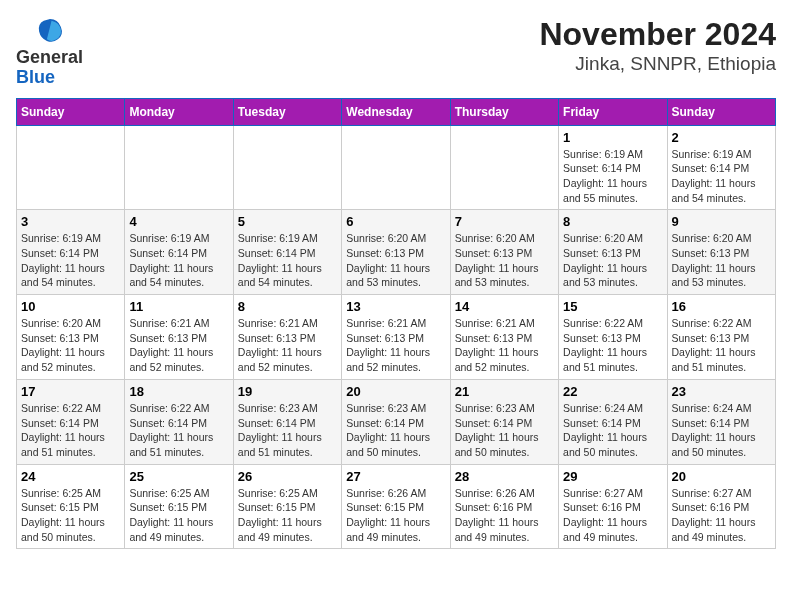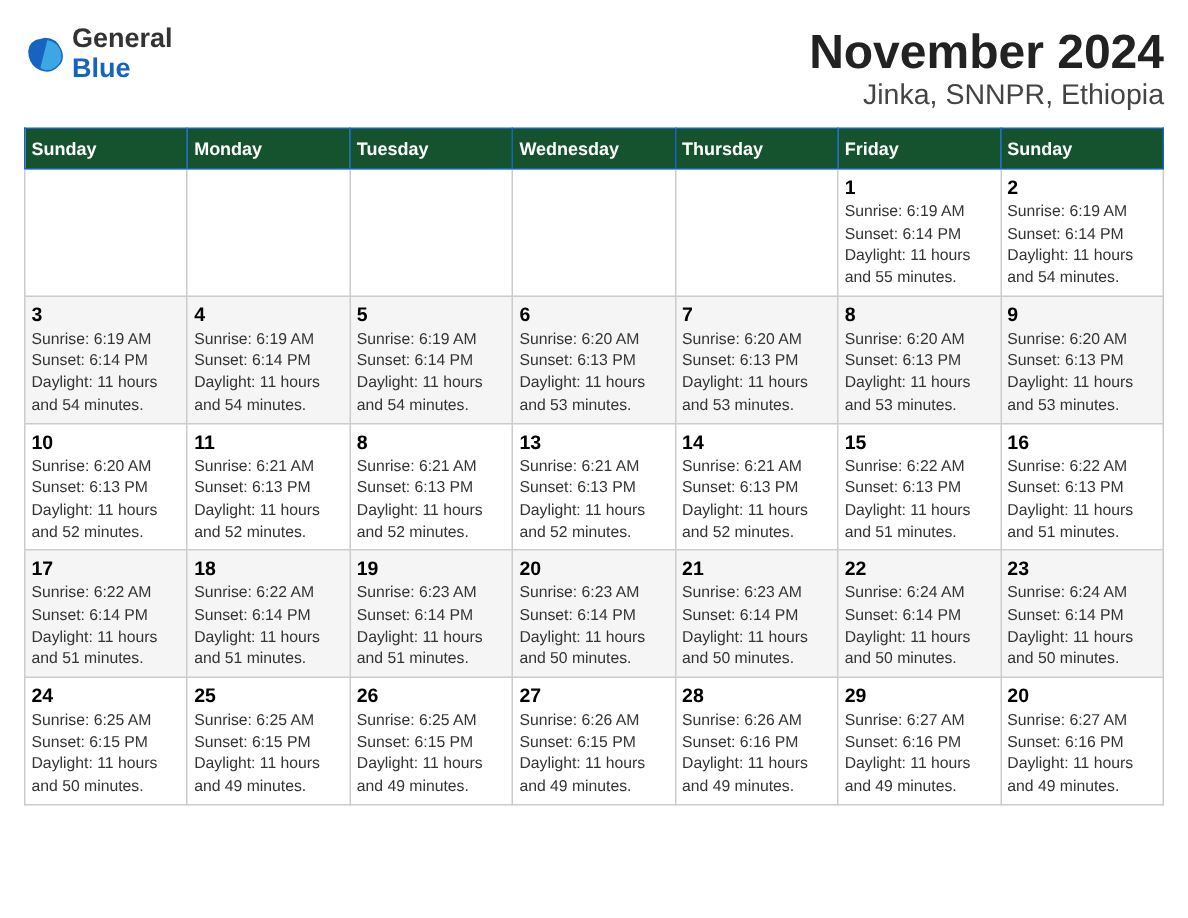--- a/index.html
+++ b/index.html
@@ -13,20 +13,21 @@
     .header {
       display: flex;
       justify-content: space-between;
       align-items: flex-start;
       margin-bottom: 10px;
     }
     .logo {
       display: flex;
       align-items: center;
       gap: 4px;
+      flex-direction: column;
     }
     .logo-text {
       font-size: 18px;
       font-weight: bold;
       line-height: 1.1;
     }
     .logo-general { color: #333; }
     .logo-blue { color: #1565c0; }
     .logo-icon {
       width: 28px;
@@ -43,21 +44,21 @@
     .location {
       font-size: 19px;
       color: #444;
     }
     .calendar {
       width: 100%;
       border-collapse: collapse;
       font-size: 11px;
     }
     .calendar th {
-      background: #14532d;
+      background: #a21caf;
       color: #fff;
       padding: 6px 4px;
       text-align: left;
       font-size: 12px;
       font-weight: bold;
       border: 1px solid #1565c0;
     }
     .calendar td {
       border: 1px solid #ccc;
       vertical-align: top;

